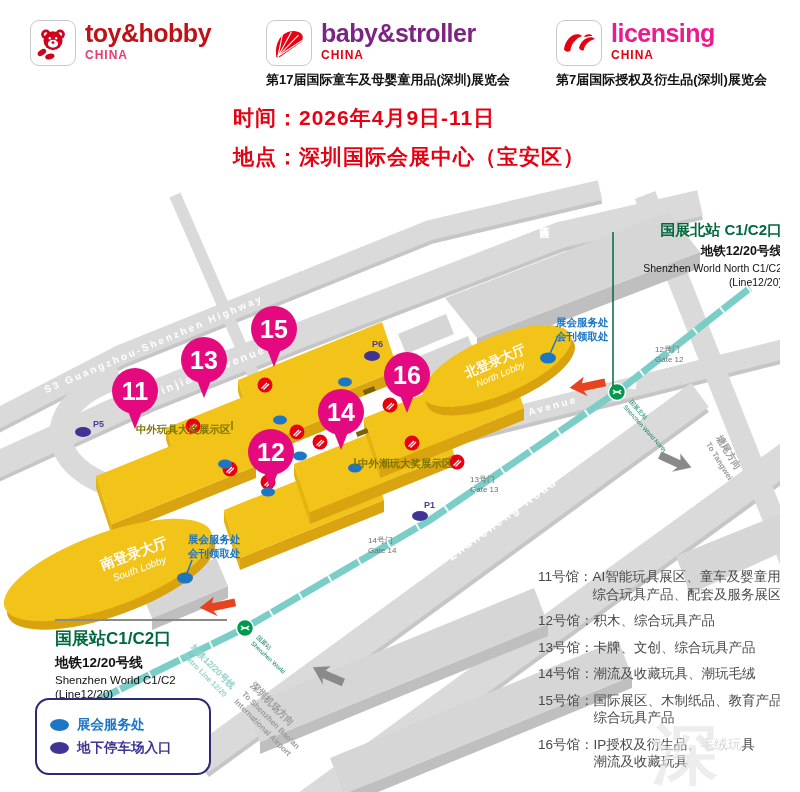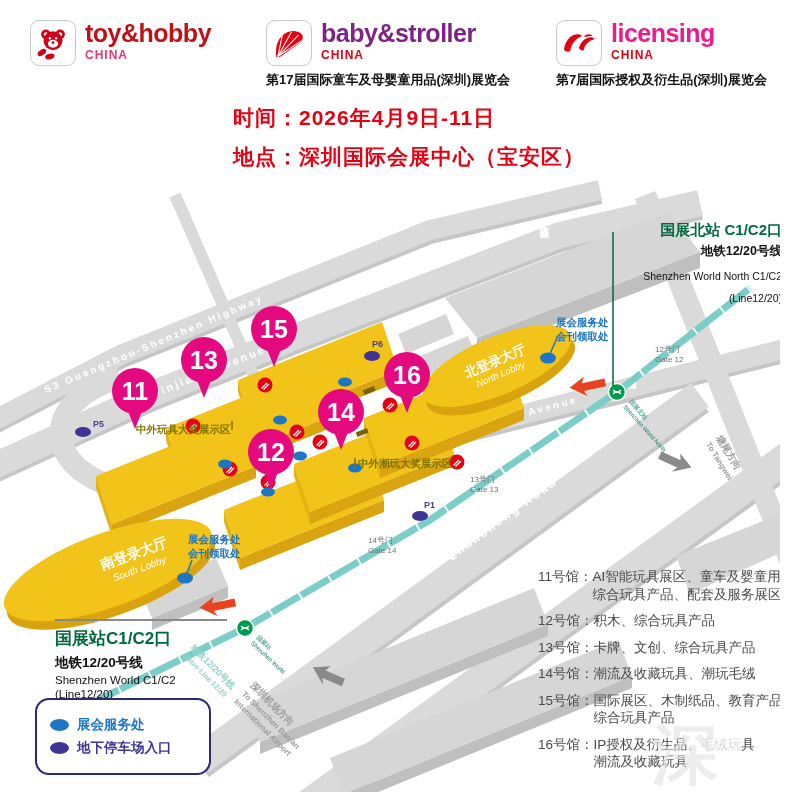--- a/index.html
+++ b/index.html
@@ -35,21 +35,21 @@
   .zone-label{fill:#7f7400;font-weight:bold;font-size:10.5px;}
   .callout{fill:#1d76c4;font-weight:bold;font-size:10.5px;}
   .p-label{fill:#4b3e99;font-weight:bold;font-size:9px;}
   .lobby-cn{fill:#fff;font-weight:bold;}
   .lobby-en{fill:#fff;font-style:italic;}
   
   .station-block{position:absolute;color:#111;}
   #station-north{left:622px;top:221px;width:160px;text-align:right;}
   #station-north .st-title{color:#00693e;font-weight:bold;font-size:15px;}
   #station-north .st-line{font-weight:bold;font-size:12.5px;margin-top:3px;}
-  #station-north .st-en{font-size:10.5px;margin-top:10px;}
+  #station-north .st-en{font-size:10.5px;margin-top:2px;}
   #station-south{left:55px;top:627px;width:190px;}
   #station-south .st-title{color:#00693e;font-weight:bold;font-size:17px;}
   #station-south .st-line{font-weight:bold;font-size:13.5px;margin-top:4px;}
   #station-south .st-en{font-size:11.5px;margin-top:2px;}
   #station-rule{position:absolute;left:55px;top:619px;width:172px;height:1.5px;background:#8a8a8a;}
   
   #legend{position:absolute;left:35px;top:698px;width:176px;border:2.5px solid #2c2a75;
           border-radius:14px;padding:11px 13px;background:#fff;box-sizing:border-box;}
   .legend-row{display:flex;align-items:center;margin:5px 0;}
   .legend-dot{width:19px;height:12px;border-radius:50%;margin-right:8px;flex:0 0 auto;}

